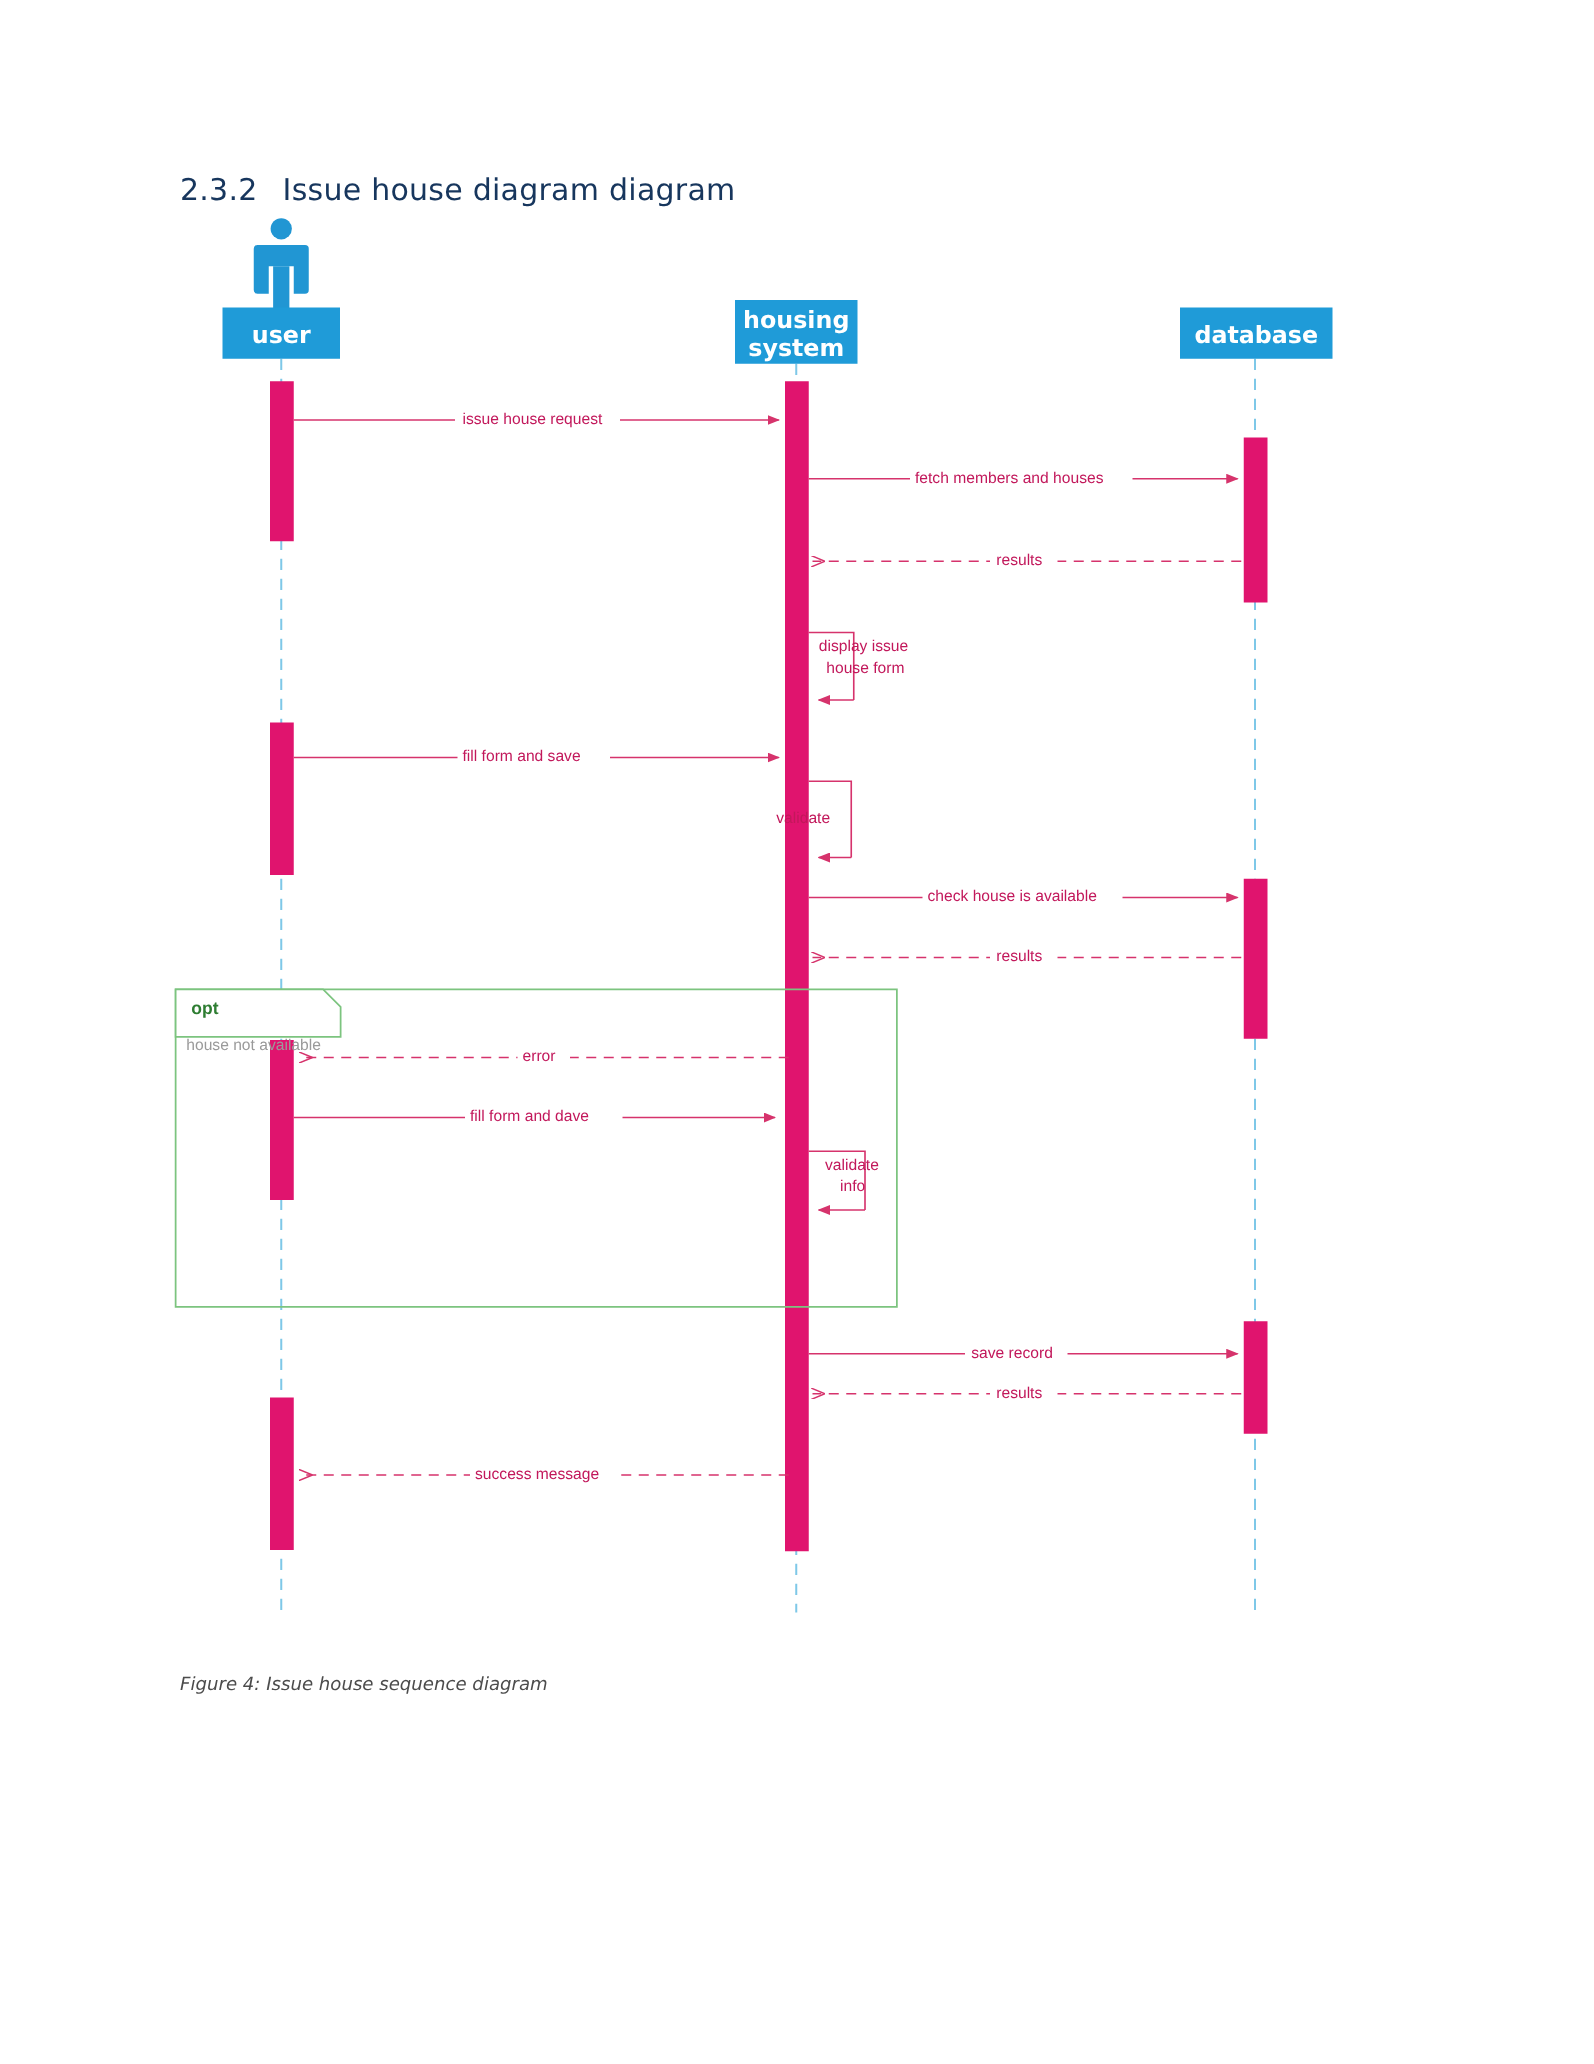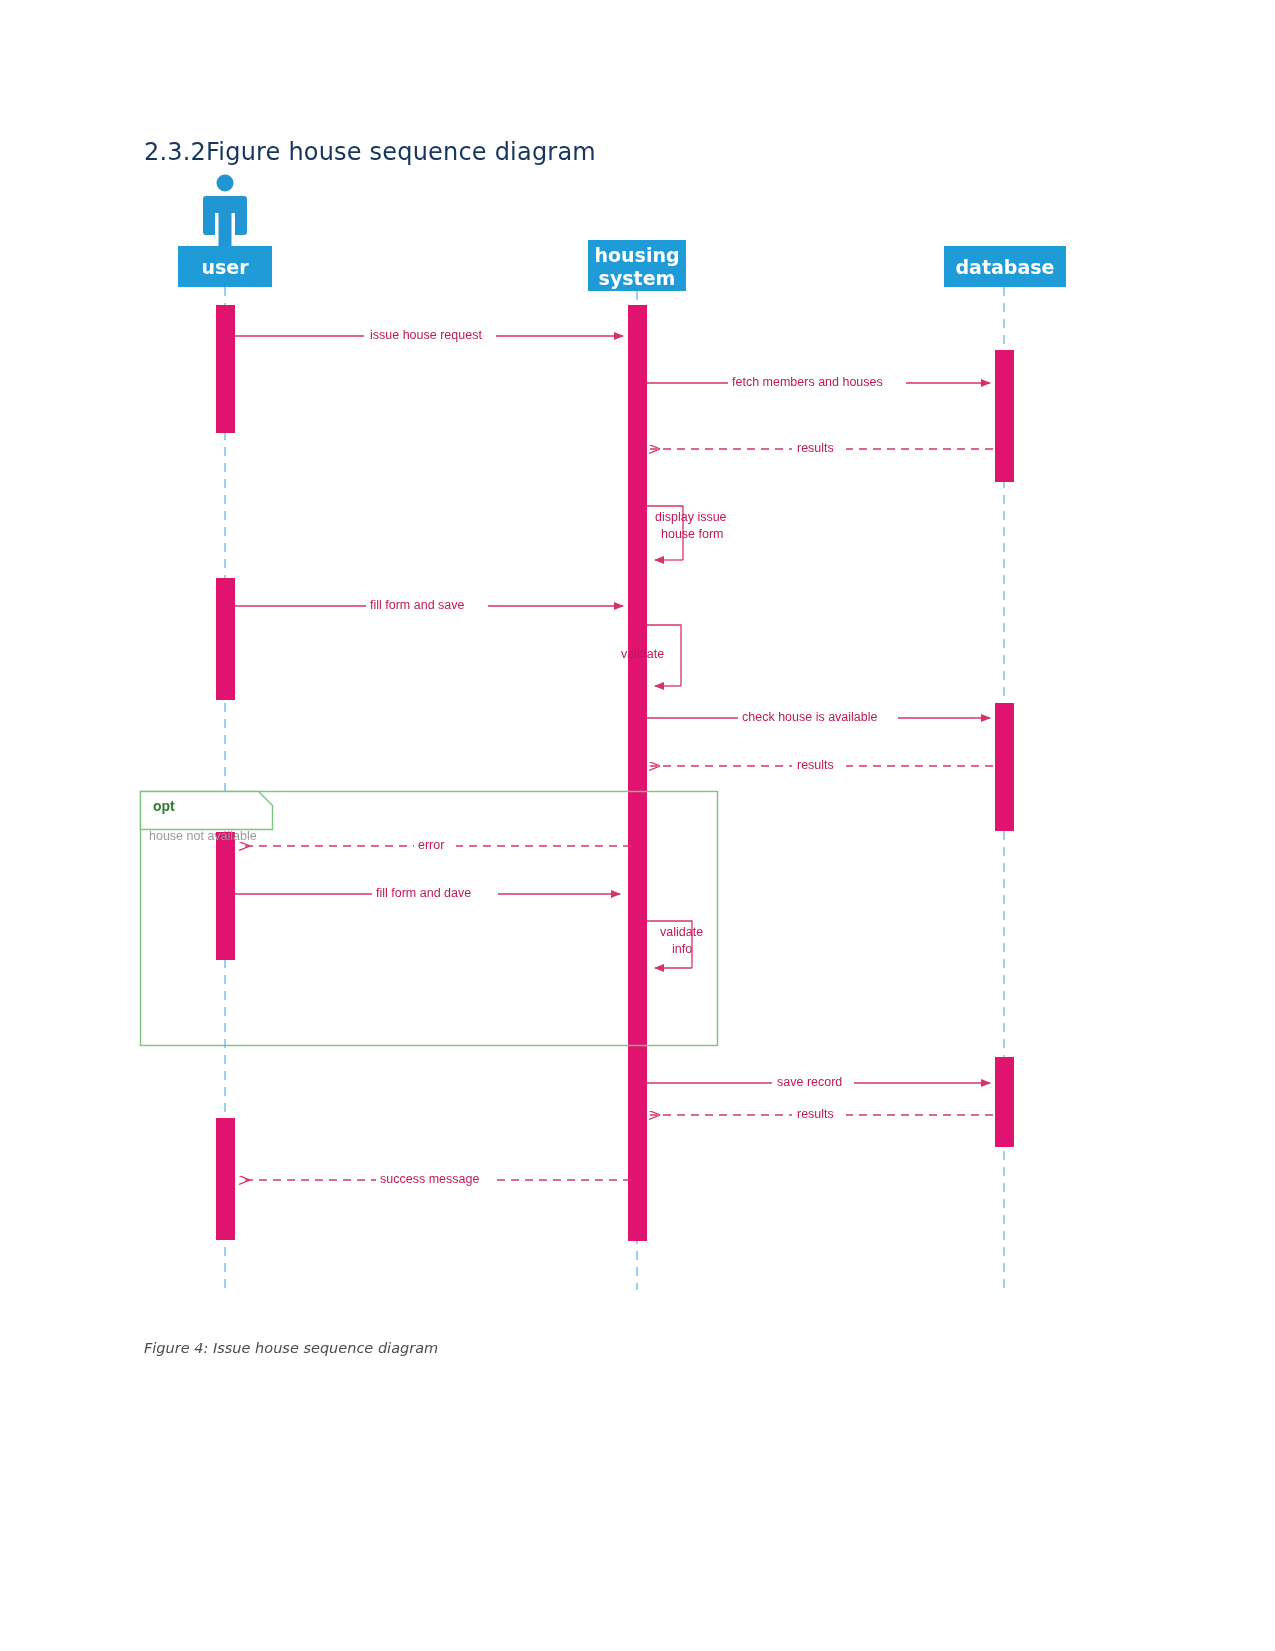--- a/index.html
+++ b/index.html
@@ -24,21 +24,21 @@
   .heading {
     position: absolute;
     left: 144px;
     top: 138px;
     font-size: 24px;
     color: #17365d;
     font-family: "DejaVu Sans", sans-serif;
     white-space: nowrap;
     letter-spacing: 0.2px;
   }
-  .heading .num { }
+  .heading .num { margin-right: 20px; }
   .caption {
     position: absolute;
     left: 144px;
     top: 1340px;
     font-size: 14.5px;
     font-style: italic;
     color: #4c4c4c;
     font-family: "DejaVu Sans", sans-serif;
     white-space: nowrap;
     text-align: right;
@@ -75,21 +75,21 @@
     font-weight: bold;
     text-anchor: middle;
   }
 </style>
 </head>
 <body>
 
 <div id="page">
 
   <div class="heading">
-    <span class="num">2.3.2</span><span>Figure house sequence diagram</span>
+    <span class="num">2.3.2</span><span>Issue house diagram diagram</span>
   </div>
 
   <div id="diagram">
     <svg width="1275" height="1651" viewBox="0 0 1275 1651" xmlns="http://www.w3.org/2000/svg">
       <defs>
         <marker id="arrowFilled" markerWidth="10" markerHeight="8" refX="9" refY="4" orient="auto" markerUnits="userSpaceOnUse">
           <path d="M0,0 L10,4 L0,8 z" fill="#d6336c"></path>
         </marker>
         <marker id="arrowFilledL" markerWidth="10" markerHeight="8" refX="9" refY="4" orient="auto" markerUnits="userSpaceOnUse">
           <path d="M0,0 L10,4 L0,8 z" fill="#d6336c"></path>

